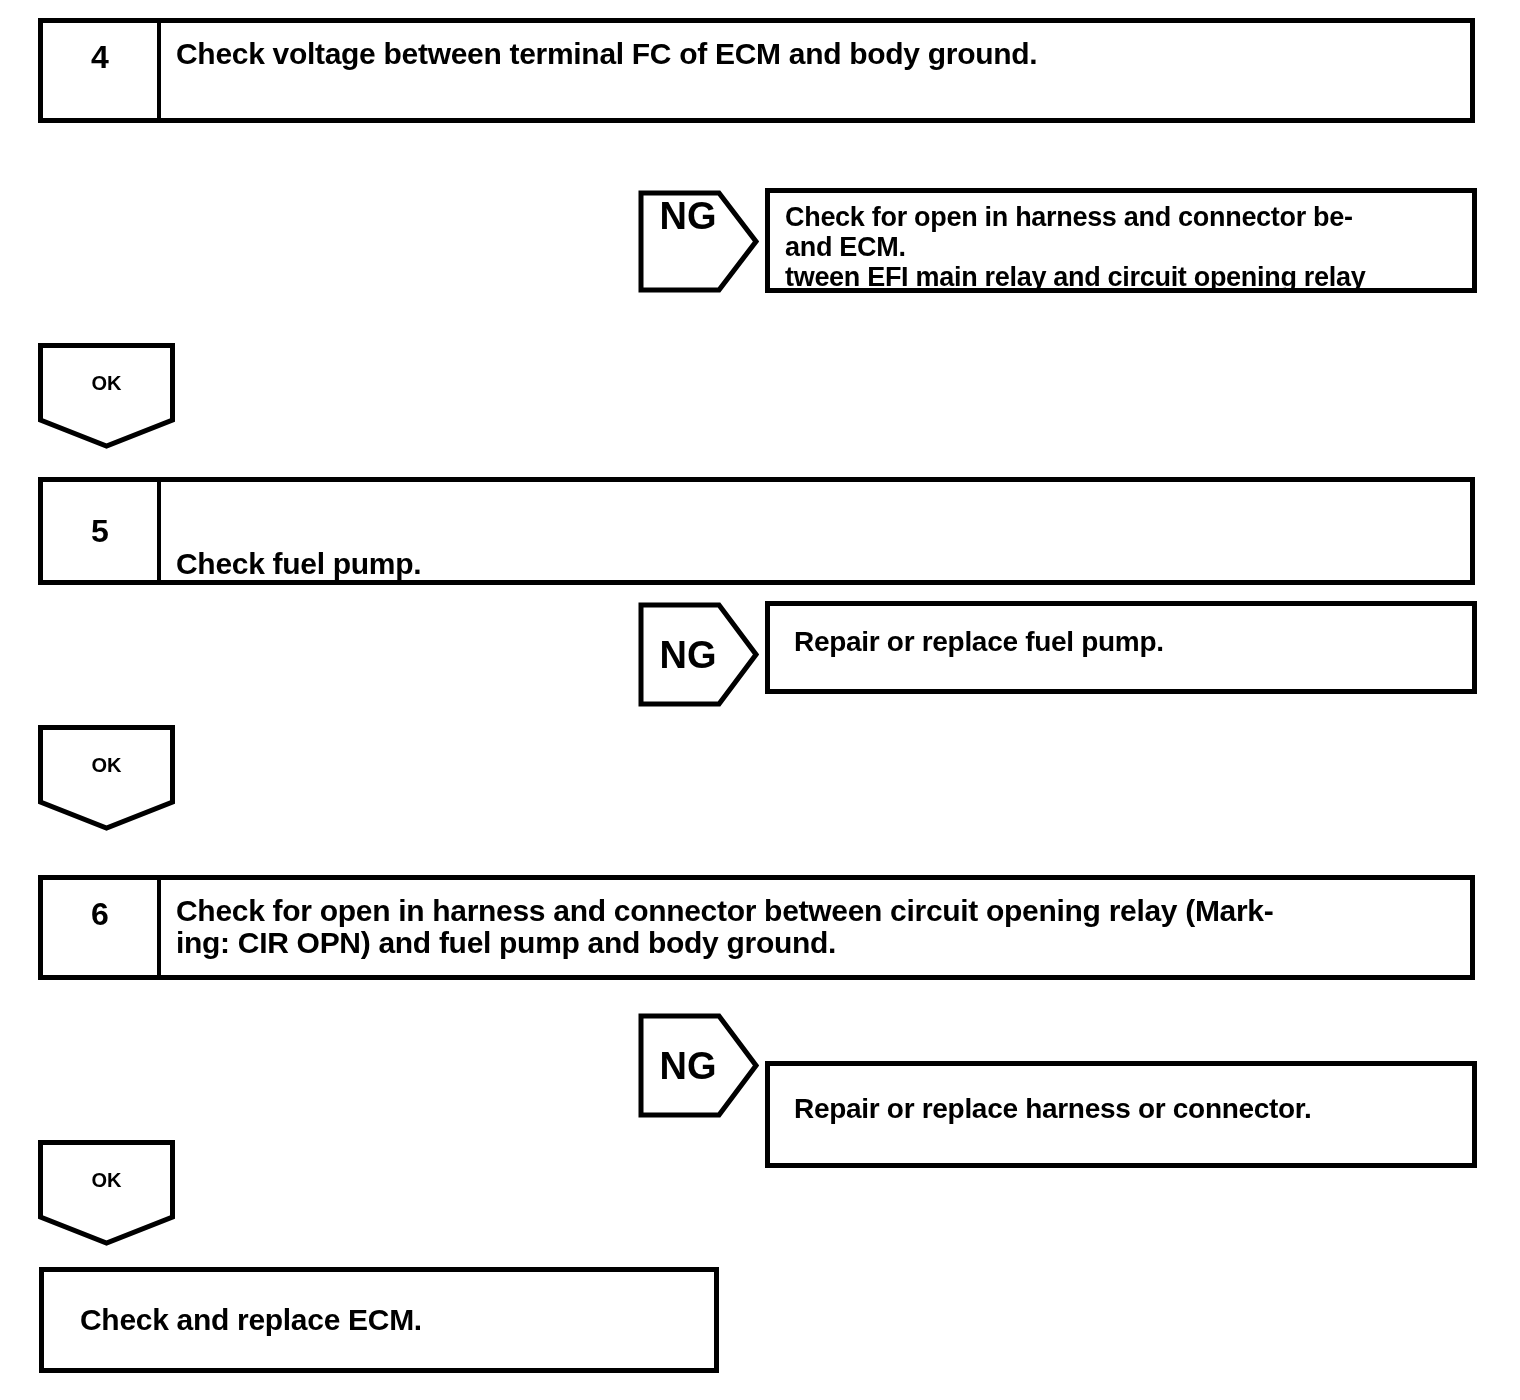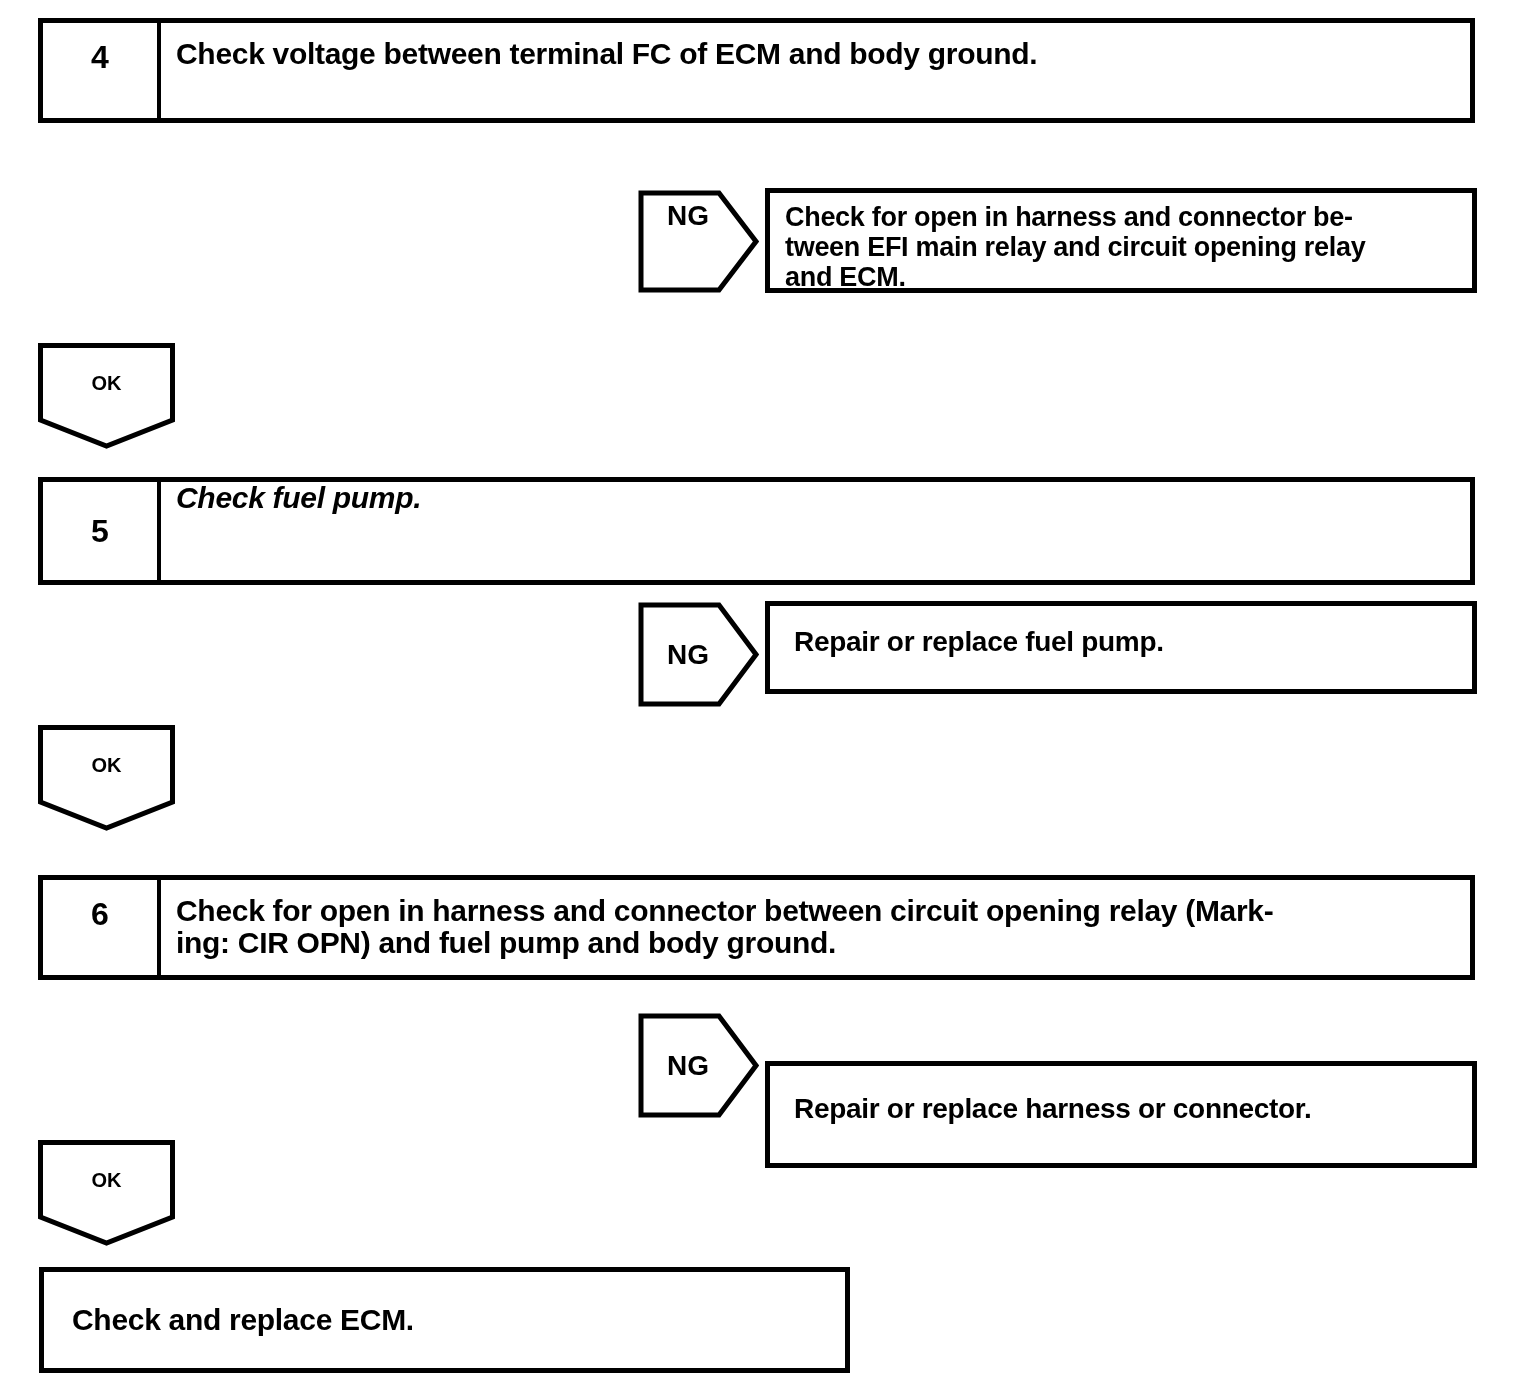--- a/index.html
+++ b/index.html
@@ -41,22 +41,21 @@
     font-size: 30px;
     line-height: 32px;
     letter-spacing: -0.3px;
     min-width: 0;
   }
   .step-box.v-center .num-cell { align-items: center; padding-top: 0; }
   .step-box.v-center .step-text {
     padding-top: 0;
     display: flex;
     flex-direction: column;
-    justify-content: flex-start;
-    font-style: italic;
+    justify-content: flex-end;
   }
 
   
   .action-box {
     position: absolute;
     left: 765px;
     width: 712px;
     border: 5px solid #000;
     box-sizing: border-box;
     background: #fff;
@@ -82,21 +81,21 @@
     left: 638px;
     width: 121px;
     height: 105px;
   }
   .ng-arrow svg { position: absolute; left: 0; top: 0; display: block; }
   .ng-label {
     position: absolute;
     left: 0;
     width: 100px;
     text-align: center;
-    font-size: 28px;
+    font-size: 38px;
     line-height: 30px;
   }
   .ng-label.pos-top { top: 11px; }
   .ng-label.pos-center { top: 50%; transform: translateY(-50%); }
 
   
   .ok-marker {
     position: absolute;
     left: 38px;
     width: 137px;
@@ -111,29 +110,29 @@
     text-align: center;
     font-size: 20px;
     line-height: 30px;
   }
 
   
   .final-box {
     position: absolute;
     left: 39px;
     top: 1267px;
-    width: 811px;
+    width: 680px;
     height: 106px;
     border: 5px solid #000;
     box-sizing: border-box;
     background: #fff;
     display: flex;
     flex-direction: column;
     justify-content: center;
-    padding-left: 28px;
+    padding-left: 36px;
     font-size: 30px;
     letter-spacing: -0.3px;
   }
 </style>
 </head>
 <body>
 
 <div class="canvas">
 
   <div class="step-box" style="top:18px; height:105px;">
@@ -144,22 +143,22 @@
   </div>
 
   <div class="ng-arrow" style="top:190px; height:103px;">
     <svg width="121" height="103" viewBox="0 0 121 103">
       <polygon points="3,3 81,3 118,51.5 81,100 3,100" fill="#ffffff" stroke="#000000" stroke-width="5" stroke-linejoin="miter"></polygon>
     </svg>
     <span class="ng-label pos-top">NG</span>
   </div>
   <div class="action-box" style="top:188px; height:105px;">
     <div class="line">Check for open in harness and connector be-</div>
+    <div class="line">and ECM.</div>
     <div class="line">tween EFI main relay and circuit opening relay</div>
-    <div class="line">and ECM.</div>
   </div>
 
   <div class="ok-marker" style="top:343px;">
     <svg width="137" height="106" viewBox="0 0 137 106">
       <polygon points="2.5,2.5 134.5,2.5 134.5,77 68.5,103 2.5,77" fill="#ffffff" stroke="#000000" stroke-width="5" stroke-linejoin="miter"></polygon>
     </svg>
     <span class="ok-label">OK</span>
   </div>
 
   <div class="step-box v-center" style="top:477px; height:108px;">

